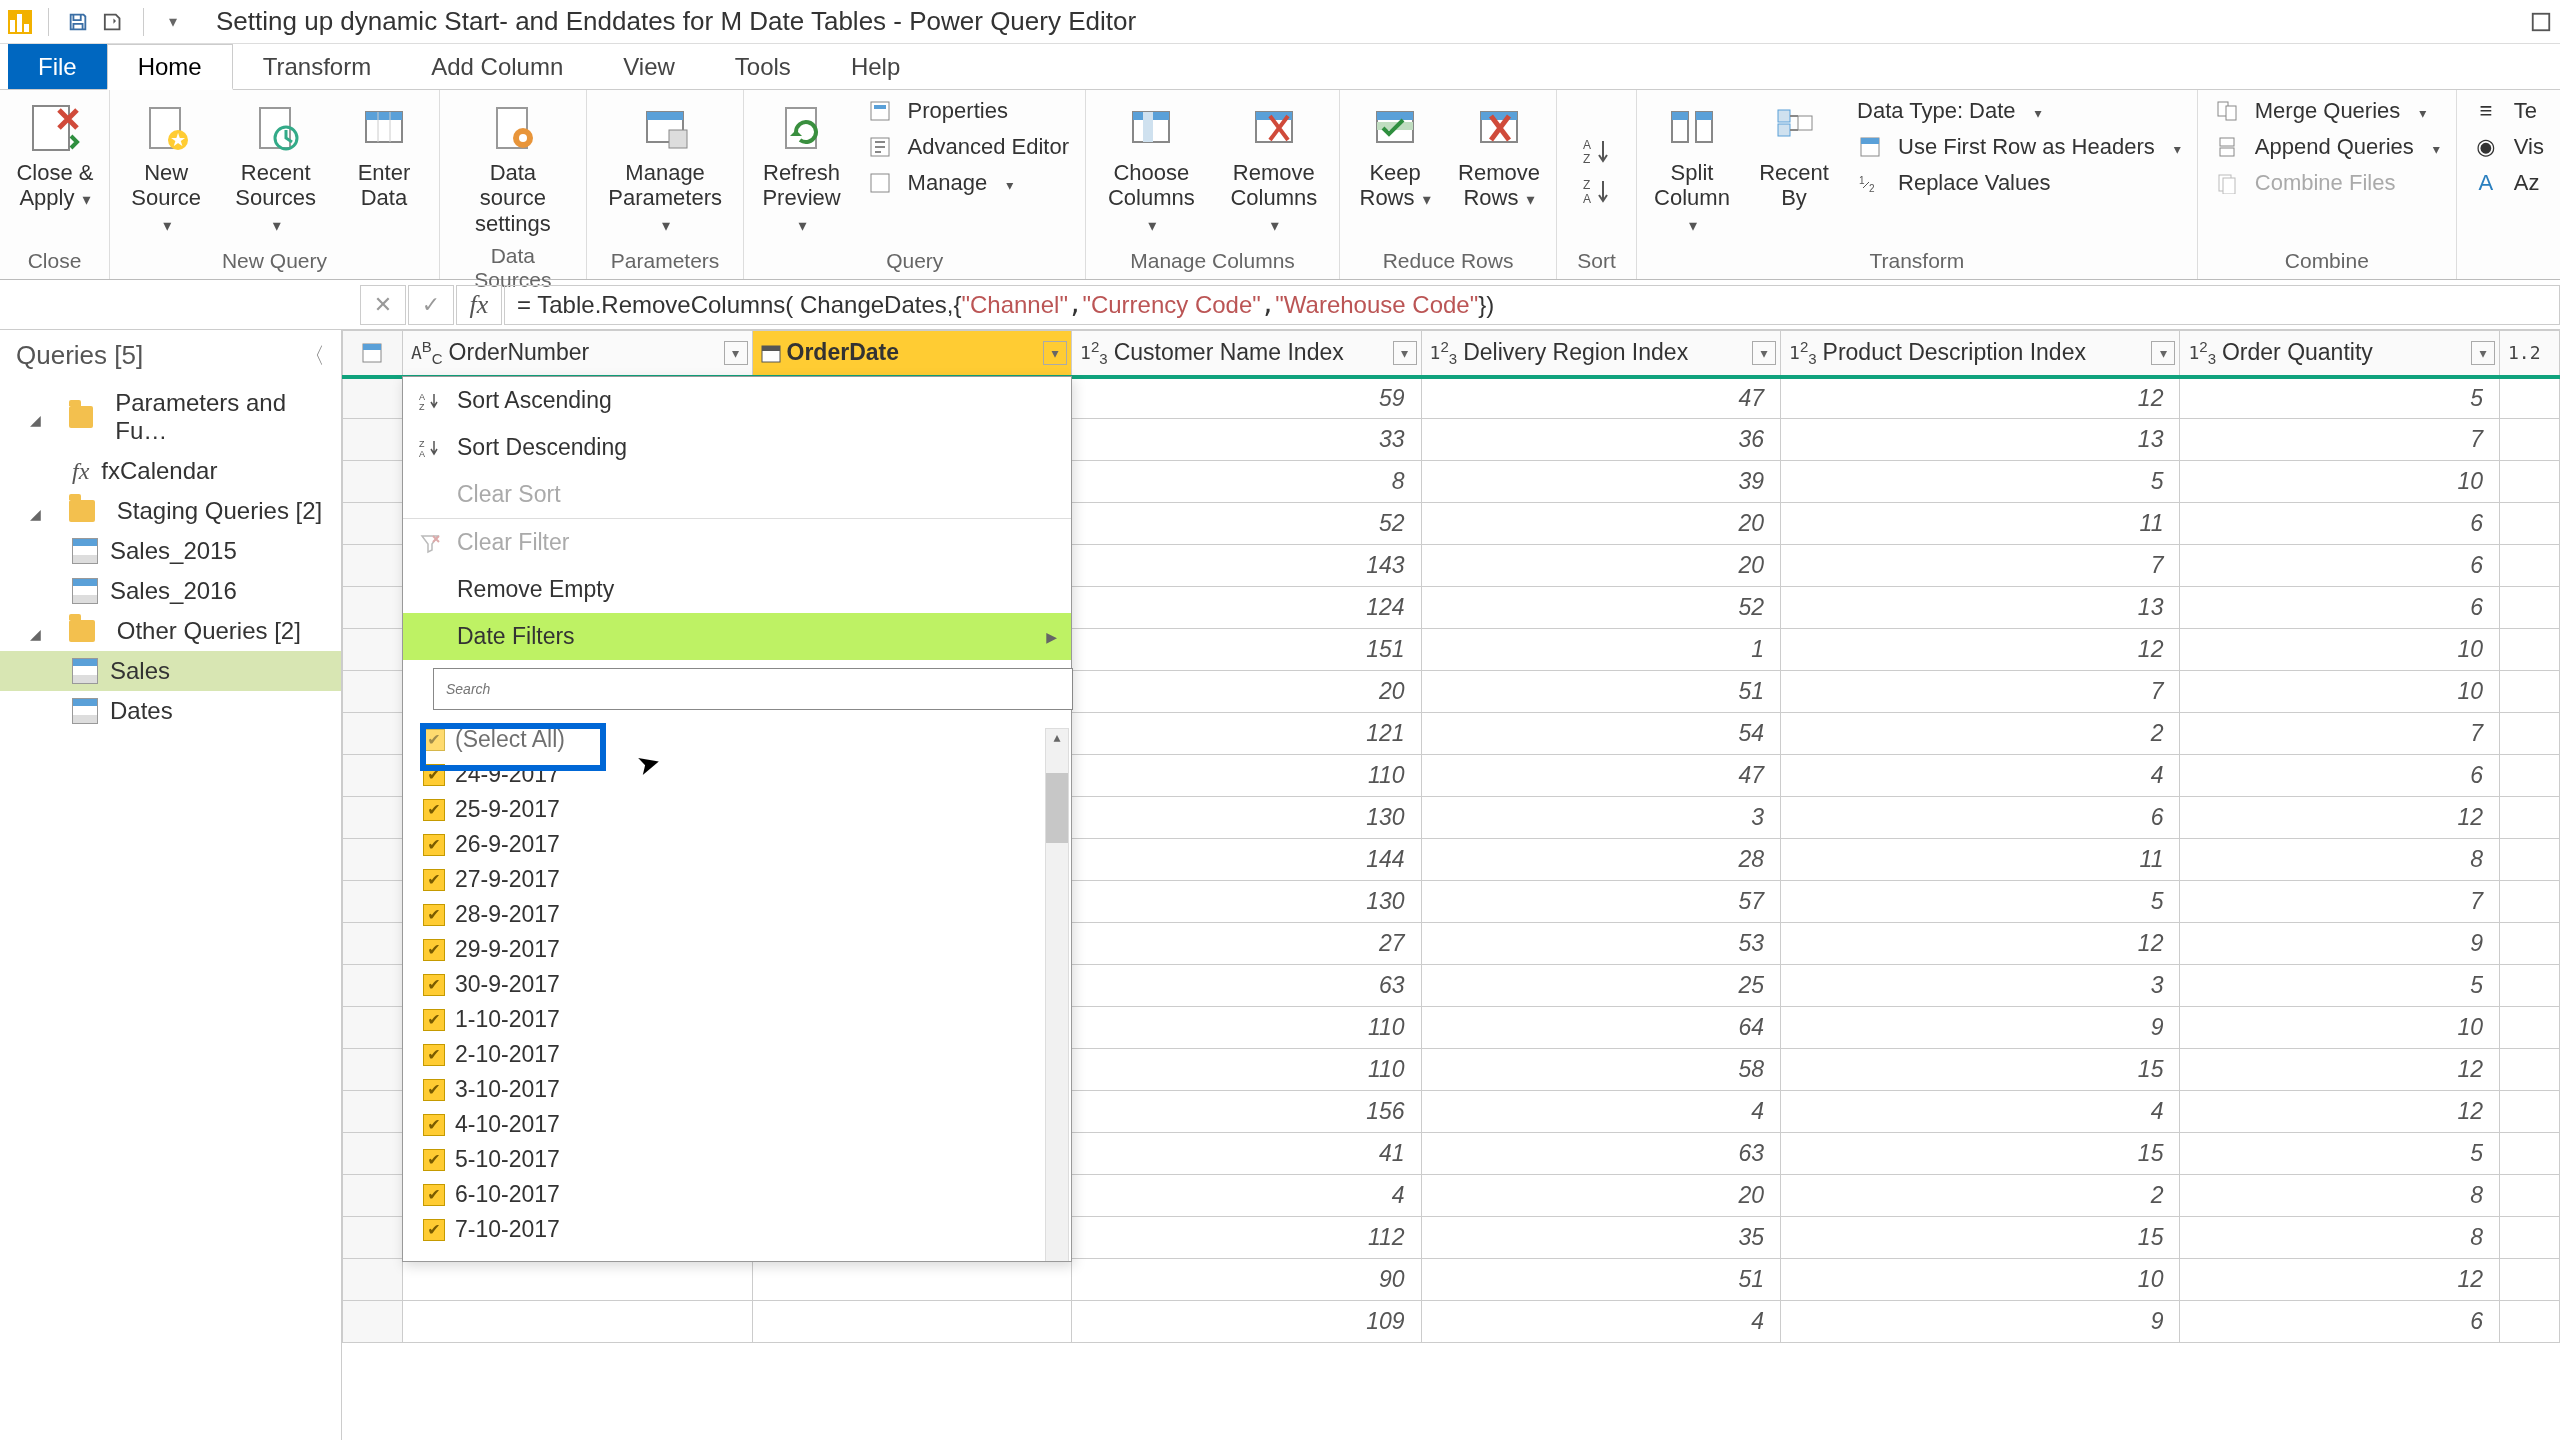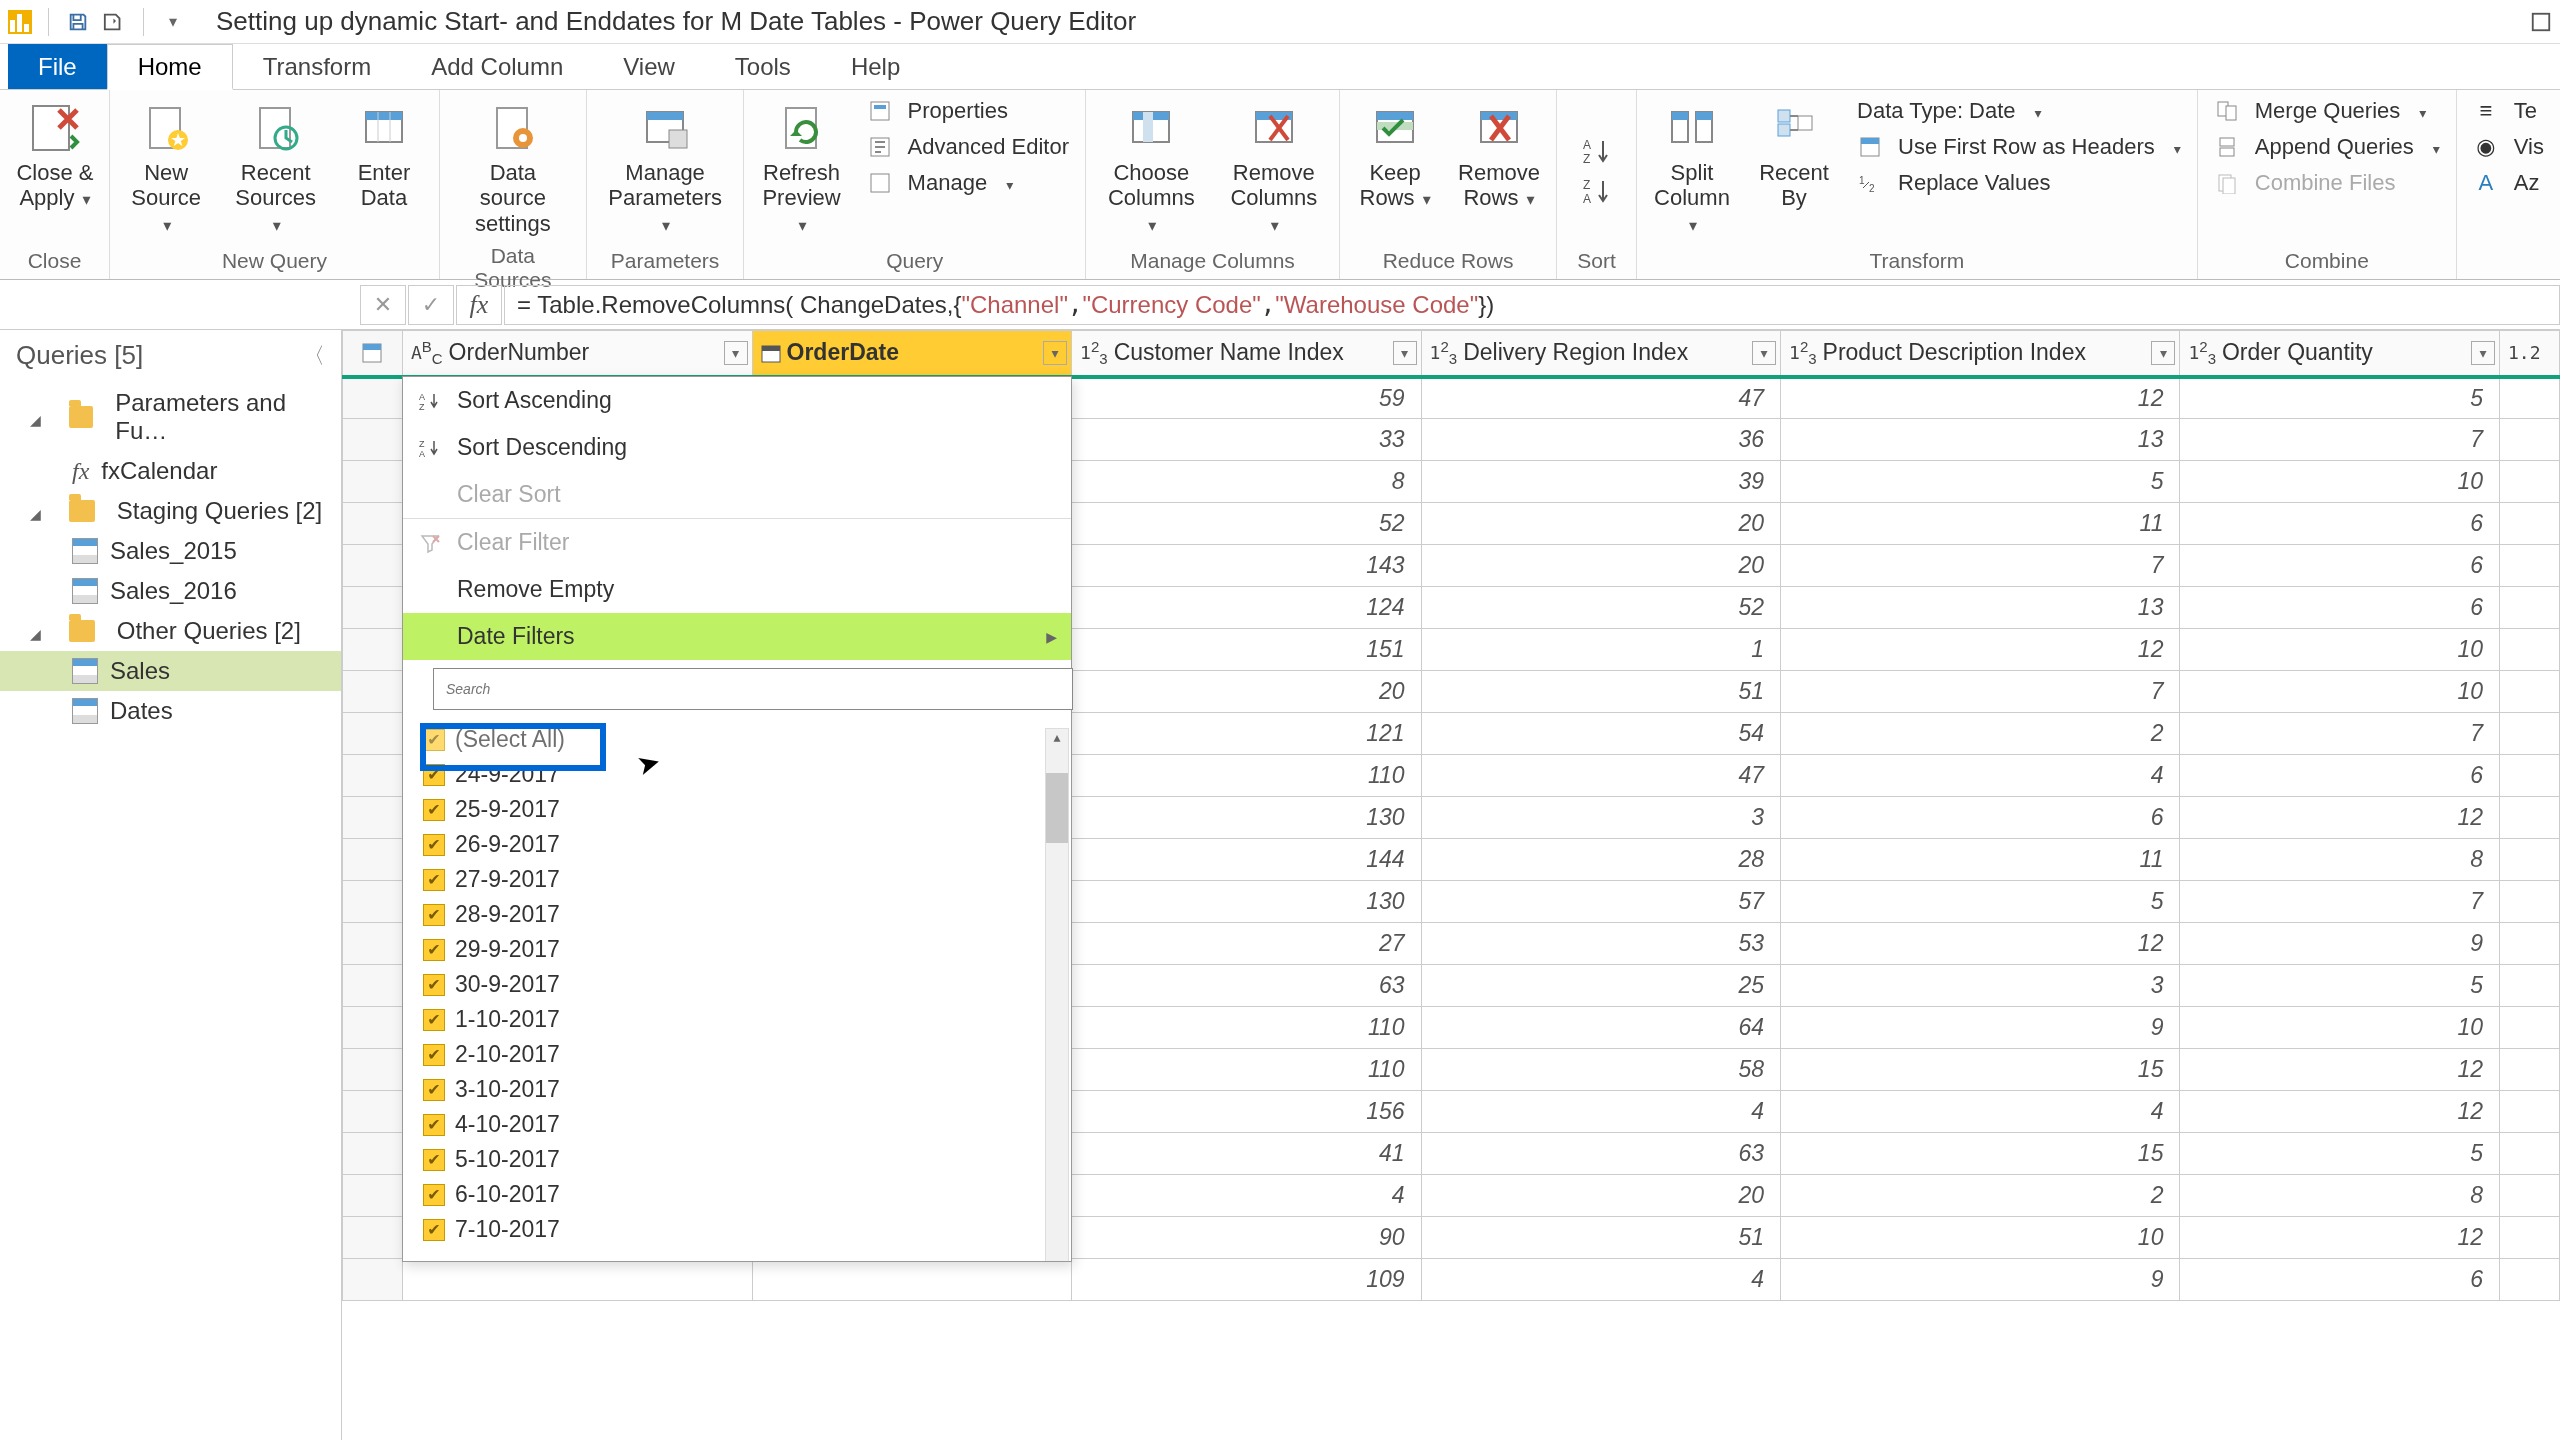--- a/index.html
+++ b/index.html
@@ -784,20 +784,30 @@
     <td class="num">4</td>
             <td class="num">20</td>
             <td class="num">2</td>
             <td class="num">8</td>
             <td></td>
           </tr>
           <tr>
             <td class="rc"></td>
             <td></td>
             <td></td>
+    <td class="num">112</td>
+            <td class="num">35</td>
+            <td class="num">15</td>
+            <td class="num">8</td>
+            <td></td>
+          </tr>
+          <tr>
+            <td class="rc"></td>
+            <td></td>
+            <td></td>
     <td class="num">90</td>
             <td class="num">51</td>
             <td class="num">10</td>
             <td class="num">12</td>
             <td></td>
           </tr>
           <tr>
             <td class="rc"></td>
             <td></td>
             <td></td>

